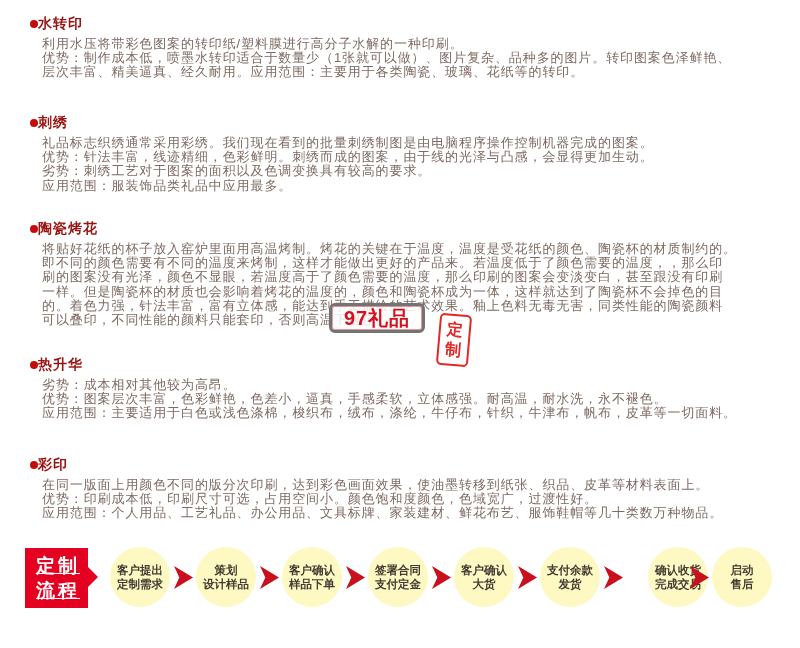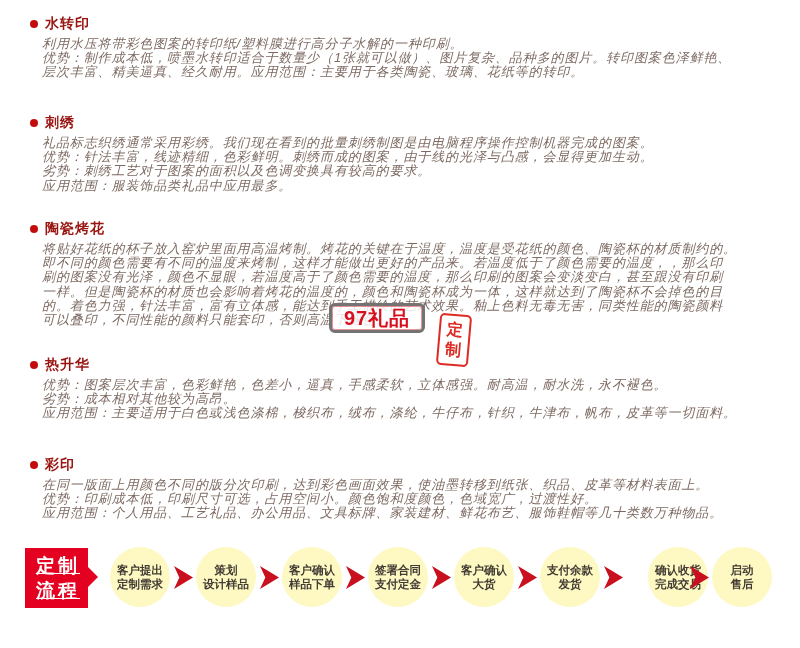--- a/index.html
+++ b/index.html
@@ -7,22 +7,22 @@
     width:800px;height:648px;background:#ffffff;
     font-family:"Liberation Sans","DejaVu Sans",sans-serif;
     position:relative;overflow:hidden;
   }
   .page{position:absolute;inset:0;}
 
   
   .sec{position:absolute;left:0;width:800px;}
   .sec-head{display:flex;align-items:center;margin:0 0 5px 30px;height:16px;}
   .bullet{width:8px;height:8px;border-radius:50%;background:#c30d0d;display:inline-block;}
-  .sec-title{color:#981511;font-size:14px;font-weight:bold;margin-left:7px;letter-spacing:1px;}
-  .sec-body{margin-left:42px;font-style:italic;}
+  .sec-title{color:#981511;font-size:14px;font-weight:bold;letter-spacing:1px;}
+  .sec-body{margin-left:42px;}
   .bline{
     color:#7d6a62;font-size:13px;line-height:14.2px;
     letter-spacing:0.9px;white-space:nowrap;
   }
 
   
   .wm-box{
     position:absolute;left:329px;top:303px;width:90px;height:24px;
     border:3px solid #737373;border-radius:6px;
     background:rgba(255,255,255,0.82);
@@ -117,22 +117,22 @@
     <span>定</span>
     <span>制</span>
   </div>
 
   <section class="sec" style="top:357px">
     <div class="sec-head">
       <span class="bullet"></span>
       <span class="sec-title">热升华</span>
     </div>
     <div class="sec-body">
+      <div class="bline">劣势：成本相对其他较为高昂。</div>
       <div class="bline">优势：图案层次丰富，色彩鲜艳，色差小，逼真，手感柔软，立体感强。耐高温，耐水洗，永不褪色。</div>
-      <div class="bline">劣势：成本相对其他较为高昂。</div>
       <div class="bline">应用范围：主要适用于白色或浅色涤棉，梭织布，绒布，涤纶，牛仔布，针织，牛津布，帆布，皮革等一切面料。</div>
     </div>
   </section>
 
   <section class="sec" style="top:457px">
     <div class="sec-head">
       <span class="bullet"></span>
       <span class="sec-title">彩印</span>
     </div>
     <div class="sec-body">

